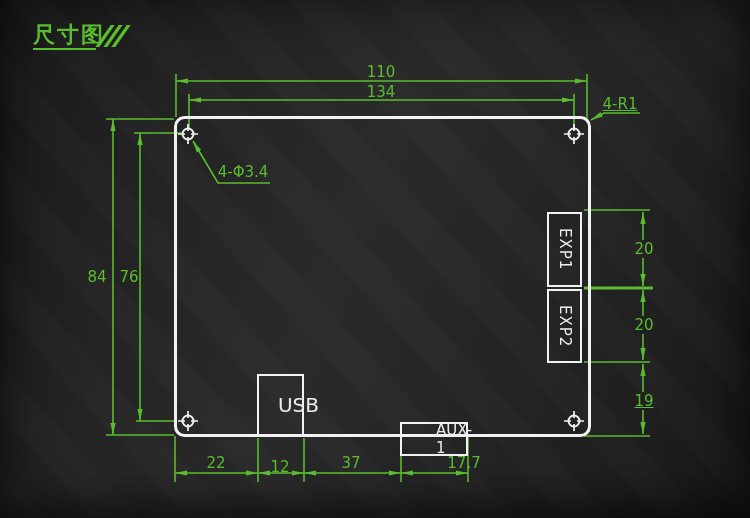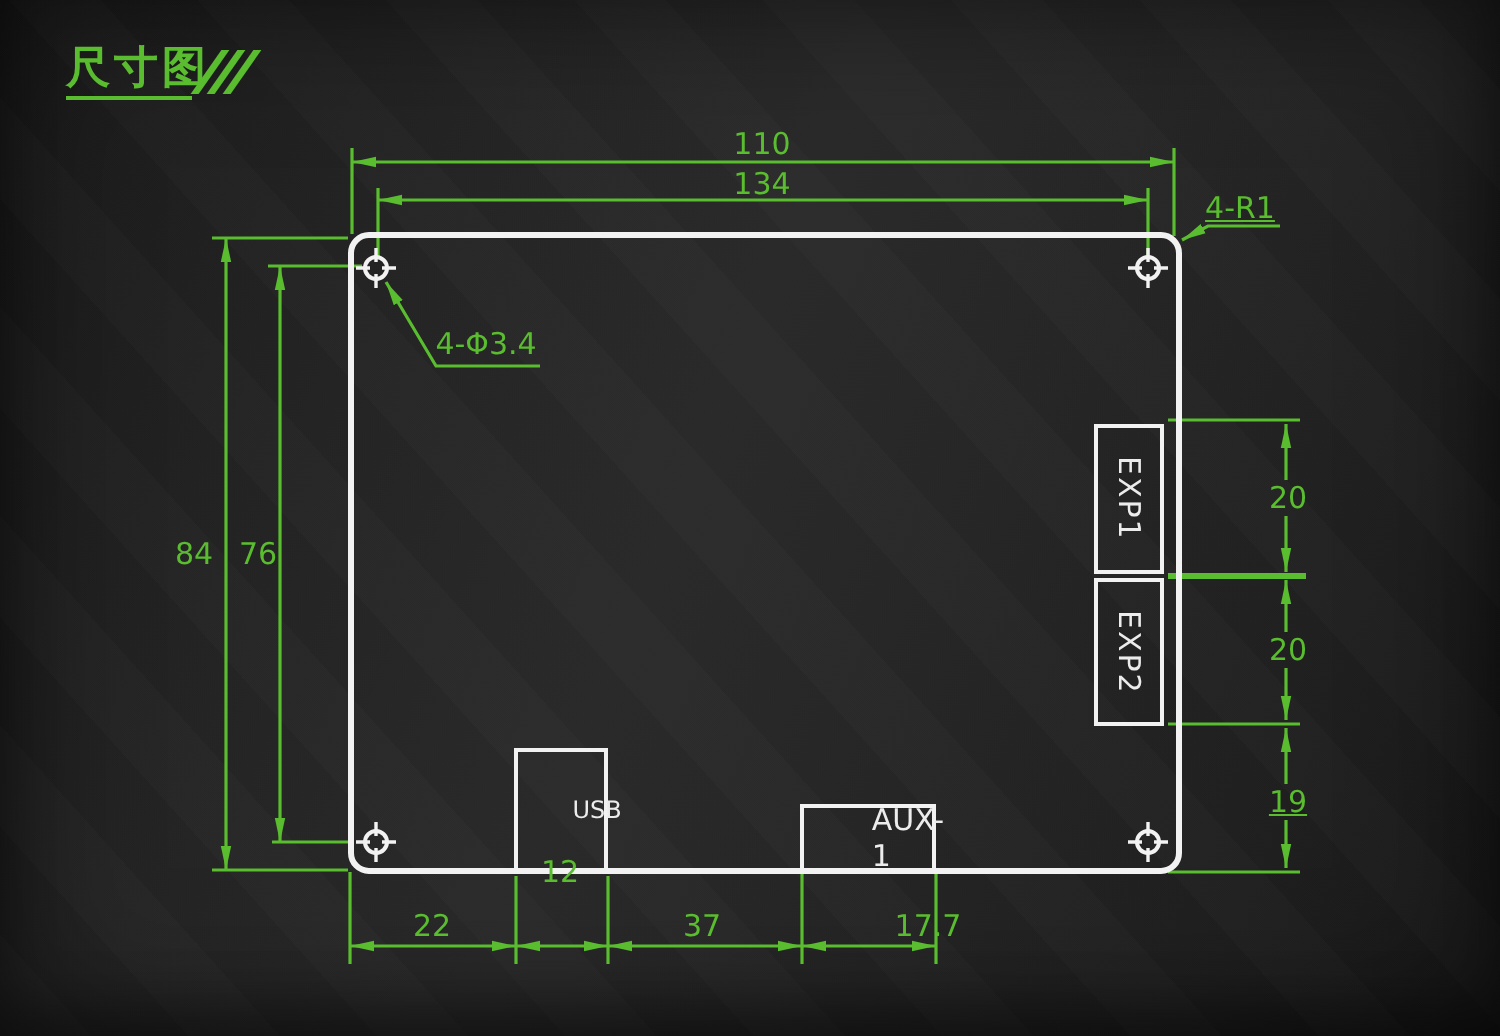--- a/index.html
+++ b/index.html
@@ -121,35 +121,35 @@
       </g>
     </g>
   </svg>
 
   <div class="conn-box vert" style="left:547px;top:212px;width:35px;height:75px;">
     <span>EXP1</span>
   </div>
   <div class="conn-box vert" style="left:547px;top:289px;width:35px;height:74px;">
     <span>EXP2</span>
   </div>
-  <div class="conn-box" style="left:257px;top:374px;width:47px;height:62px;font-size:12px;padding-left:36px;">
+  <div class="conn-box" style="left:257px;top:374px;width:47px;height:62px;font-size:20px;padding-left:36px;">
     <span>USB</span>
   </div>
-  <div class="conn-box" style="left:400px;top:402px;width:68px;height:34px;padding-left:40px;">
+  <div class="conn-box" style="left:400px;top:422px;width:68px;height:34px;padding-left:40px;">
     <span>AUX-1</span>
   </div>
 
 
   <div class="dim-label" style="left:381px;top:72px;">110</div>
   <div class="dim-label" style="left:381px;top:92px;">134</div>
   <div class="dim-label" style="left:97px;top:277px;">84</div>
   <div class="dim-label" style="left:129px;top:277px;">76</div>
   <div class="dim-label" style="left:644px;top:249px;">20</div>
   <div class="dim-label" style="left:644px;top:325px;">20</div>
   <div class="dim-label" style="left:644px;top:401px;text-decoration:underline;">19</div>
   <div class="dim-label" style="left:216px;top:463px;">22</div>
-  <div class="dim-label" style="left:280px;top:436px;">12</div>
+  <div class="dim-label" style="left:280px;top:467px;">12</div>
   <div class="dim-label" style="left:351px;top:463px;">37</div>
   <div class="dim-label" style="left:435px;top:463px;margin-left:29px;">17.7</div>
   <div class="dim-label" style="left:243px;top:172px;">4-Φ3.4</div>
   <div class="dim-label" style="left:620px;top:104px;text-decoration:underline;">4-R1</div>
 
 </div>
 
 </body></html>

